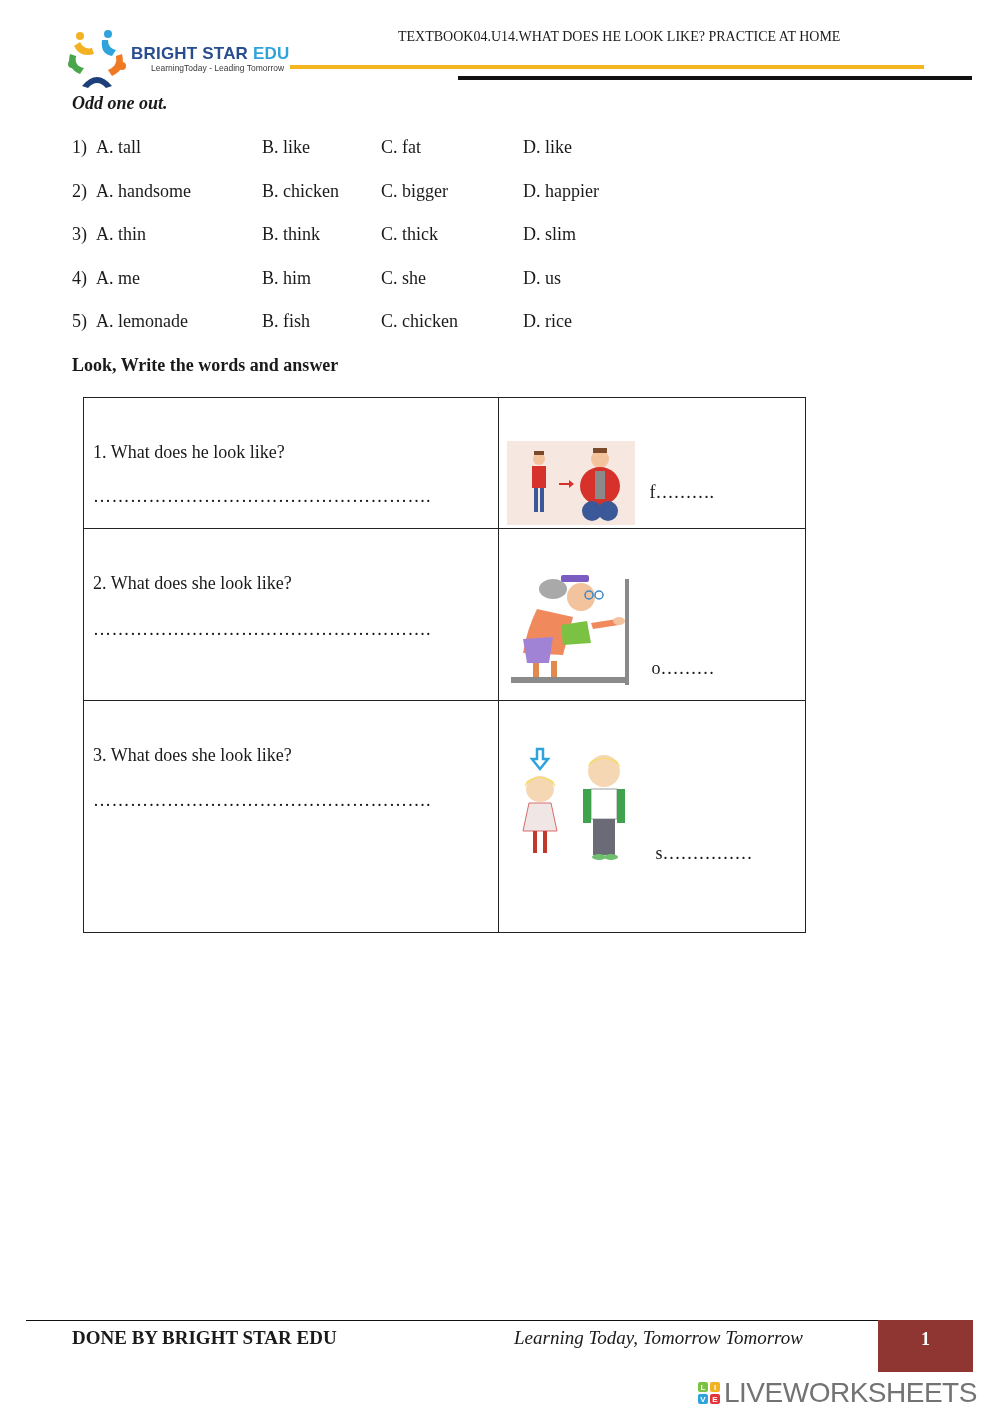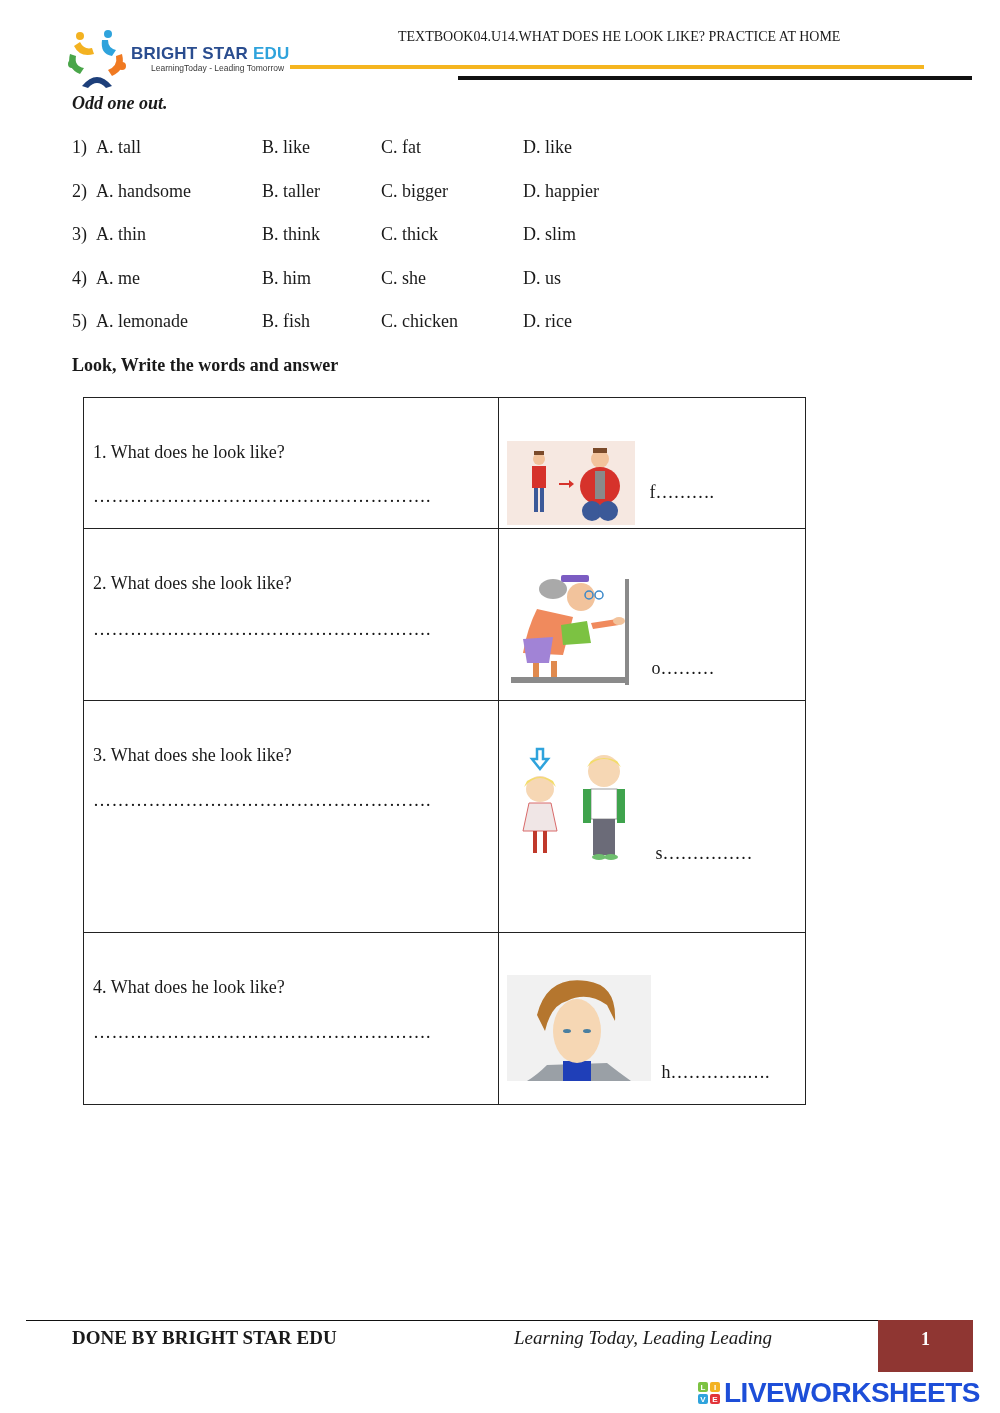--- a/index.html
+++ b/index.html
@@ -40,21 +40,21 @@
   
   .foot-rule { left:26px; top:1320px; width:852px; height:1px; background:#111; }
   .foot-left { left:72px; top:1327px; font-weight:bold; font-size:19px; white-space:nowrap; }
   .foot-mid { left:514px; top:1327px; font-style:italic; font-size:19px; white-space:nowrap; }
   .page-box { left:878px; top:1320px; width:95px; height:52px; background:#8f3632; color:#fff;
               font-size:18px; font-weight:bold; text-align:center; line-height:38px; }
   .lw { left:698px; top:1378px; height:30px; display:flex; align-items:center; }
   .lw-badge { display:grid; grid-template-columns:10px 10px; grid-template-rows:10px 10px; gap:2px; margin-right:4px; }
   .lw-badge span { font-family:"Liberation Sans", sans-serif; font-size:8px; font-weight:bold; color:#fff;
                    display:flex; align-items:center; justify-content:center; border-radius:2px; }
-  .lw-text { font-family:"Liberation Sans", sans-serif; font-weight:bold; font-size:28px; color:#1d4ed8; letter-spacing:-0.5px; }
+  .lw-text { font-family:"Liberation Sans", sans-serif; font-weight:normal; font-size:28px; color:#737373; letter-spacing:-0.5px; }
 </style>
 </head>
 <body>
 
 <svg class="abs logo" viewBox="0 0 62 62">
   <circle cx="14" cy="8" r="4" fill="#f3b221"></circle>
   <path d="M8 18 Q14 30 28 26 L26 20 Q18 22 14 14 Z" fill="#f3b221"></path>
   <circle cx="42" cy="6" r="4" fill="#2fa3dc"></circle>
   <path d="M36 12 Q34 26 46 28 L50 22 Q42 20 42 12 Z" fill="#2fa3dc"></path>
   <circle cx="6" cy="36" r="4" fill="#4aa64a"></circle>
@@ -74,21 +74,21 @@
 <div class="abs q-row" style="top:137px;">
   <span class="q-num">1)</span>
   <span class="opt-a">A. tall</span>
   <span class="opt-b">B. like</span>
   <span class="opt-c">C. fat</span>
   <span class="opt-d">D. like</span>
 </div>
 <div class="abs q-row" style="top:181px;">
   <span class="q-num">2)</span>
   <span class="opt-a">A. handsome</span>
-  <span class="opt-b">B. taller</span>
+  <span class="opt-b">B. chicken</span>
   <span class="opt-c">C. bigger</span>
   <span class="opt-d">D. happier</span>
 </div>
 <div class="abs q-row" style="top:224px;">
   <span class="q-num">3)</span>
   <span class="opt-a">A. thin</span>
   <span class="opt-b">B. think</span>
   <span class="opt-c">C. thick</span>
   <span class="opt-d">D. slim</span>
 </div>
@@ -182,45 +182,27 @@
         <rect x="76" y="42" width="8" height="34" fill="#3fa34d"></rect>
             <rect x="110" y="42" width="8" height="34" fill="#3fa34d"></rect>
         <rect x="86" y="72" width="22" height="36" fill="#6b6b78"></rect>
         <ellipse cx="92" cy="110" rx="7" ry="3" fill="#6fbf6f"></ellipse>
             <ellipse cx="104" cy="110" rx="7" ry="3" fill="#6fbf6f"></ellipse>
       </svg>
       <div class="hint" style="left:156px; top:142px;">s……………</div>
     </td>
   </tr>
 
-  <tr style="height:172px;">
-    <td class="q-cell">
-      <div class="q-text" style="top:44px;">4. What does he look like?</div>
-      <div class="dots" style="top:89px;">……………………………………………….</div>
-    </td>
-    <td class="pic-cell">
-      <svg class="pic" style="top:42px;" width="144" height="106" viewBox="0 0 144 106">
-        <rect width="144" height="106" fill="#f1f1f1"></rect>
-        <path d="M40 90 Q30 100 20 106 L124 106 Q110 96 100 88 Z" fill="#9aa0a6"></path>
-        <rect x="56" y="86" width="28" height="20" fill="#1f3fb8"></rect>
-        <ellipse cx="70" cy="56" rx="24" ry="32" fill="#f6d7b4"></ellipse>
-        <path d="M30 40 Q40 0 80 6 Q110 10 108 46 L100 30 Q80 16 60 26 Q44 30 38 56 Z" fill="#b5762e"></path>
-        <ellipse cx="60" cy="56" rx="4" ry="2" fill="#4a7fa0"></ellipse>
-            <ellipse cx="80" cy="56" rx="4" ry="2" fill="#4a7fa0"></ellipse>
-      </svg>
-      <div class="hint" style="left:162px; top:129px;">h………….….</div>
-    </td>
-  </tr>
 
 </tbody>
   </table>
 
 <div class="abs foot-rule"></div>
 <div class="abs foot-left">DONE BY BRIGHT STAR EDU</div>
-<div class="abs foot-mid">Learning Today, Leading Leading</div>
+<div class="abs foot-mid">Learning Today, Tomorrow Tomorrow</div>
 <div class="abs page-box">1</div>
 
 <div class="abs lw">
   <div class="lw-badge">
     <span style="background:#7cc242;">L</span>
     <span style="background:#f3b221;">I</span>
     <span style="background:#2fa3dc;">V</span>
     <span style="background:#e2343a;">E</span>
   </div>
   <span class="lw-text">LIVEWORKSHEETS</span>

